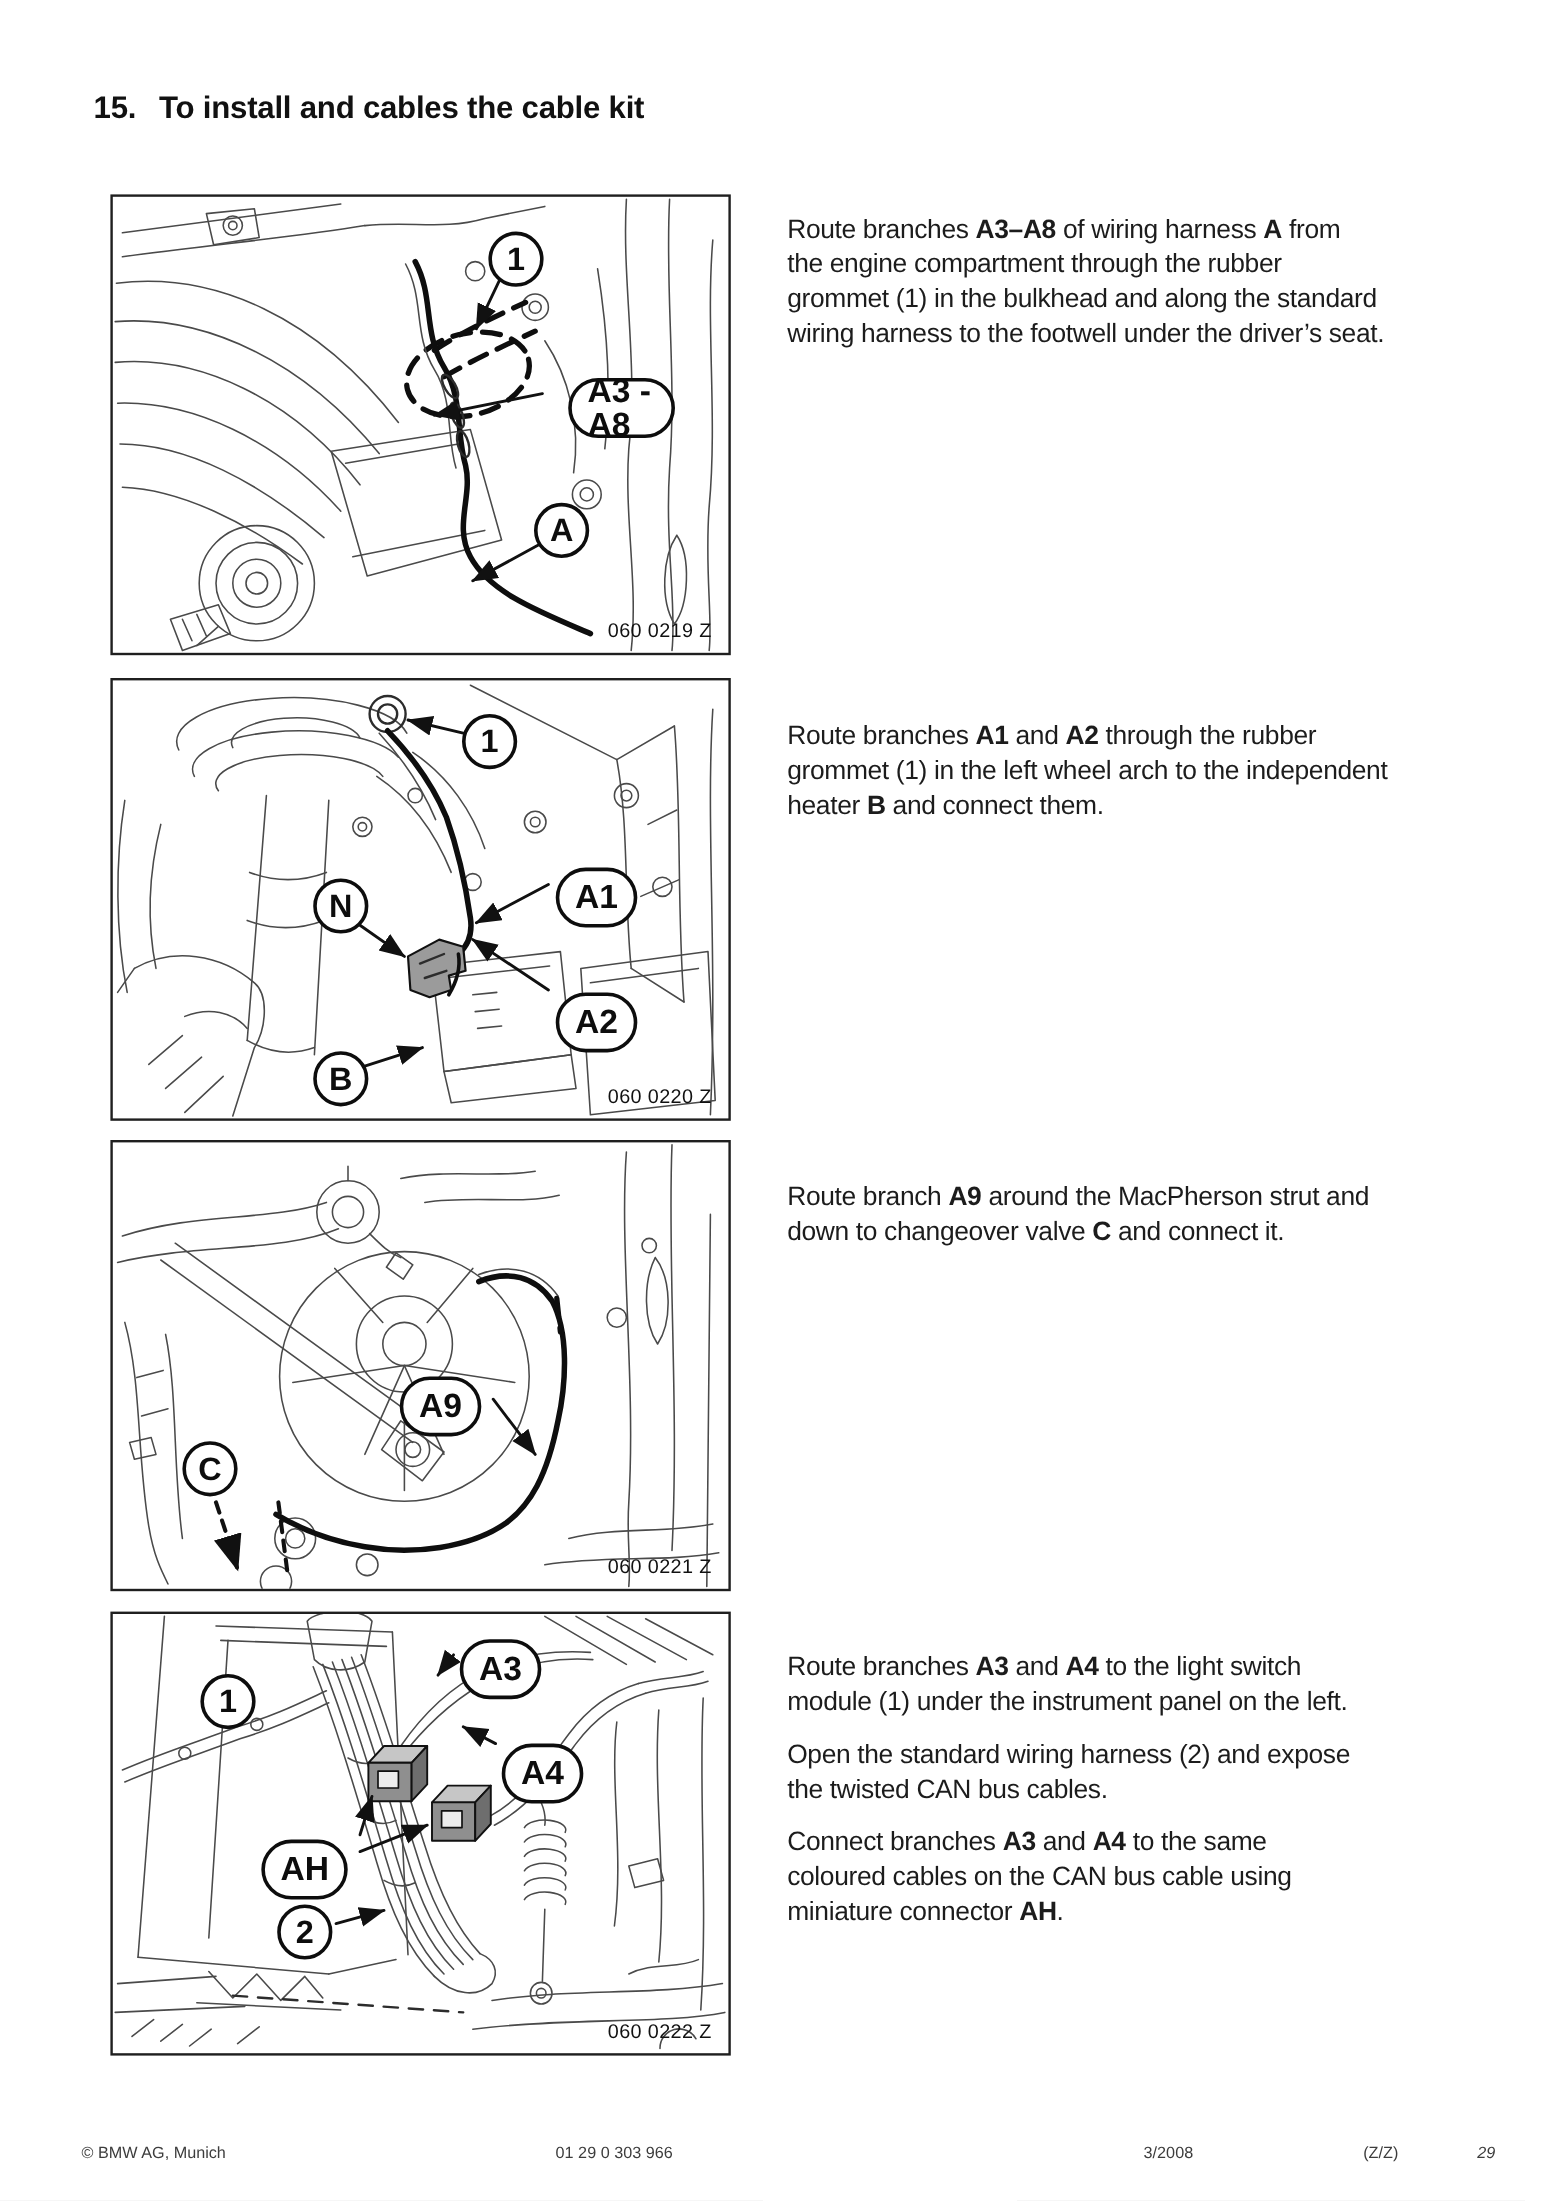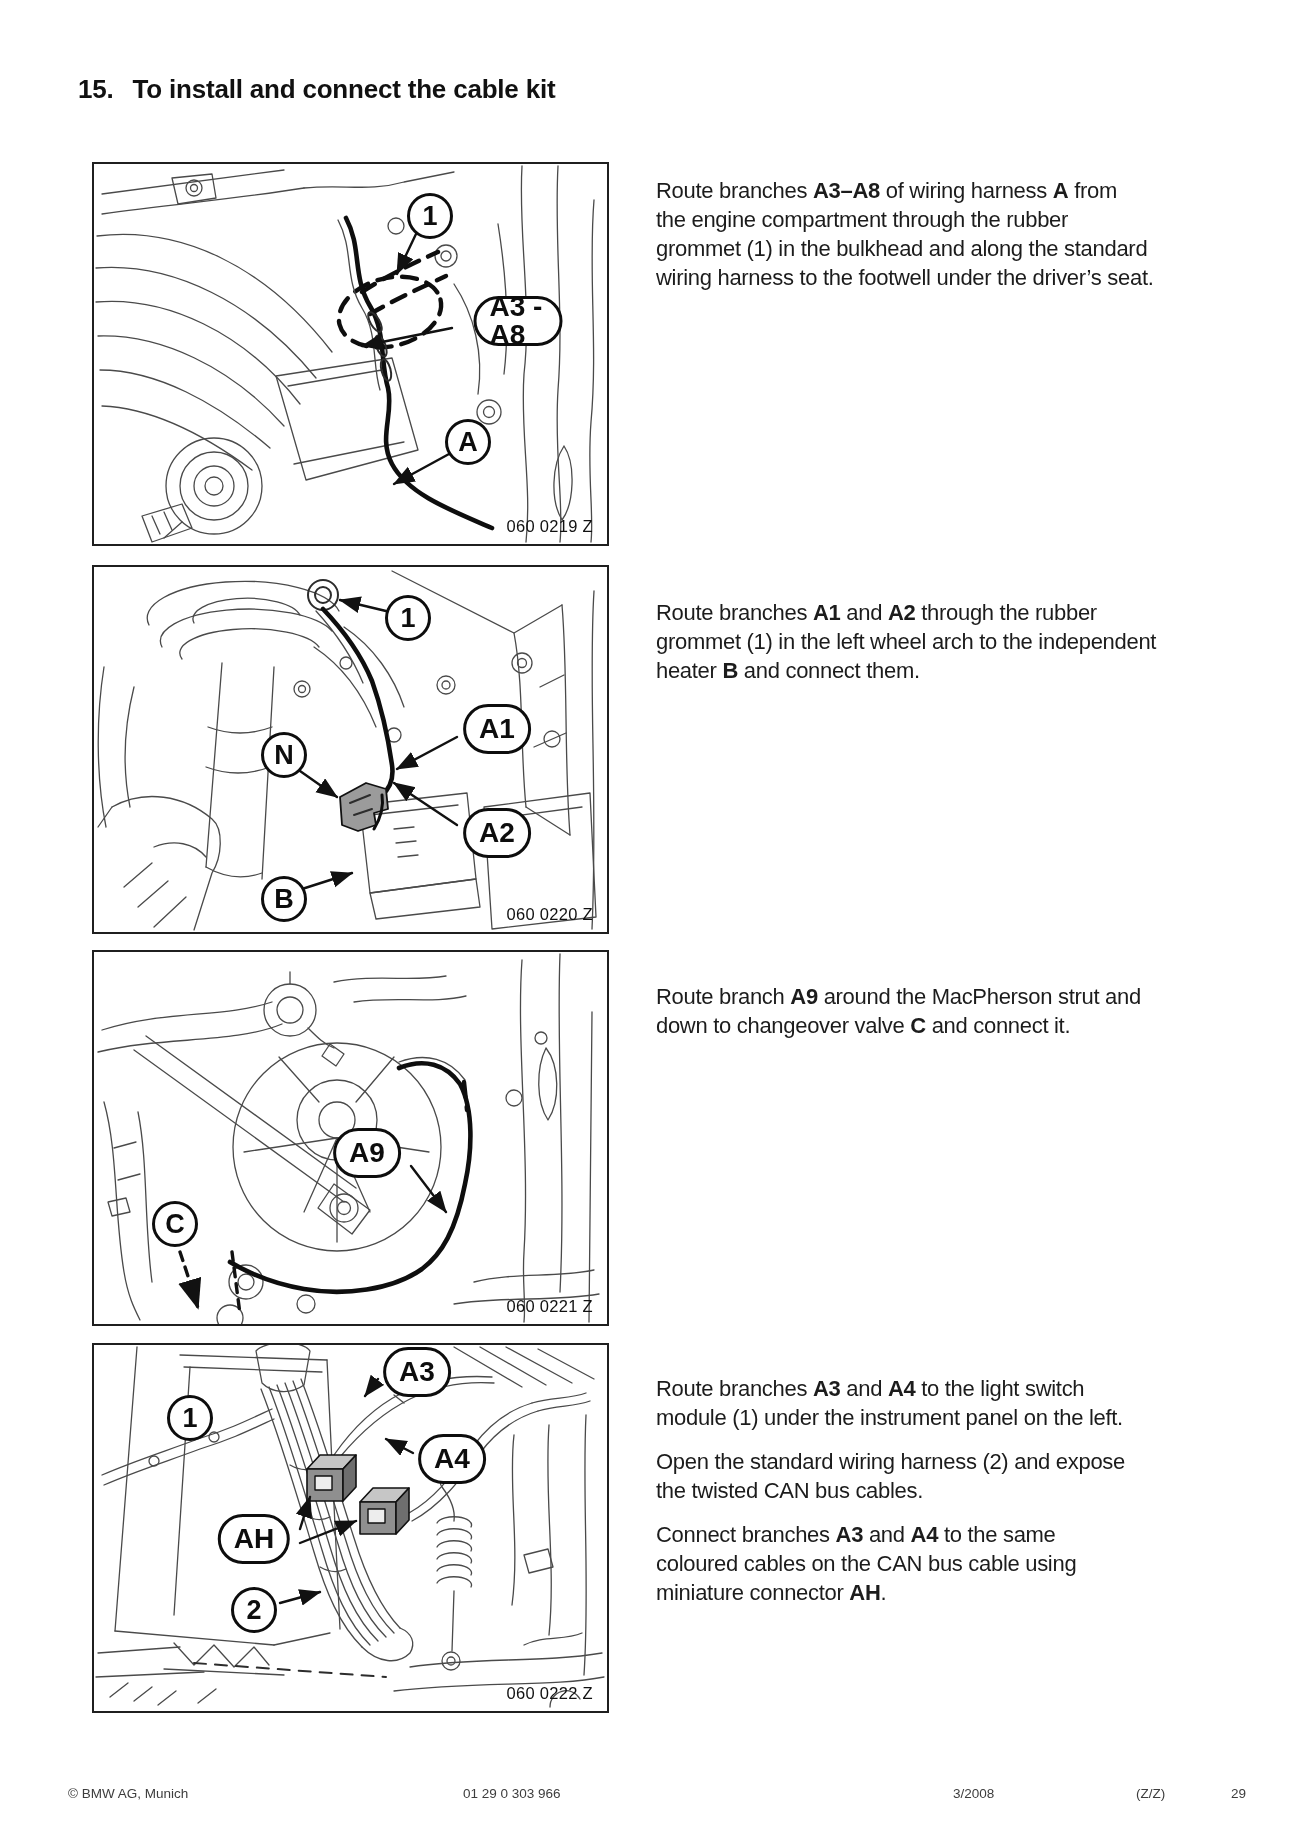--- a/index.html
+++ b/index.html
@@ -29,28 +29,28 @@
     position:absolute; right:14px; bottom:8px;
     font-size:16.5px; letter-spacing:0.3px; color:#111;
   }
   .co {
     position:absolute; transform:translate(-50%,-50%);
     background:#fff; border:3px solid #0d0d0d; color:#0d0d0d;
     font-weight:700; display:flex; align-items:center; justify-content:center;
     box-sizing:border-box; z-index:3; line-height:1;
   }
   .co.circle { width:46px; height:46px; border-radius:50%; font-size:27px; }
-  .co.pill  { height:50px; border-radius:25px; padding:0 13px; font-size:28px; min-width:50px; }
+  .co.pill  { height:50px; border-radius:25px; padding:0 13px; font-size:28px; min-width:50px;margin-top:19px; }
   .footer { position:absolute; top:1786px; left:0; width:100%; font-size:13.5px; color:#3d3d3d; }
   .footer span { position:absolute; white-space:nowrap;margin-left:18px; }
   .f-copy { left:50px; }
   .f-num  { left:445px;text-align:center; }
   .f-date { left:935px; }
   .f-code { left:1118px; }
-  .f-page { right:50px; }
+  .f-page { right:50px;font-style:italic; }
   
   .art path, .art circle, .art ellipse, .art rect, .art polygon, .art line {
     fill:none; stroke:#4a4a4a; stroke-width:1.3; stroke-linejoin:round; stroke-linecap:round;
   }
   .art .bold  { stroke:#0e0e0e; stroke-width:4.6; }
   .art .b2    { stroke:#0e0e0e; stroke-width:3; }
   .art .med   { stroke:#2c2c2c; stroke-width:2; }
   .art .dashB { stroke:#0e0e0e; stroke-width:4.4; stroke-dasharray:15 10; }
   .art .dashS { stroke:#111; stroke-width:3.4; stroke-dasharray:9 7; }
   .art .arrow { stroke:#111; stroke-width:2.4; }
@@ -61,21 +61,21 @@
   .art .slot  { fill:#ededed; stroke:#111; stroke-width:1.4; }
   .art marker path { fill:#111; stroke:none; }
 </style>
 </head>
 <body>
 
 <div class="page">
 
   <div class="heading">
     <span>15.</span>
-    <span>To install and connect the cable kit</span>
+    <span>To install and cables the cable kit</span>
   </div>
 
   <div class="figure" style="top:162px; height:380px;">
     <svg class="art" width="513" height="380" viewBox="0 0 513 380">
       <defs>
           <marker id="ar1" markerWidth="10" markerHeight="8" refX="8.5" refY="3.5" orient="auto">
             <path d="M0,0 L9,3.5 L0,7 Z"></path>
           </marker>
         </defs>
       <path d="M8,30 L190,6"></path>

